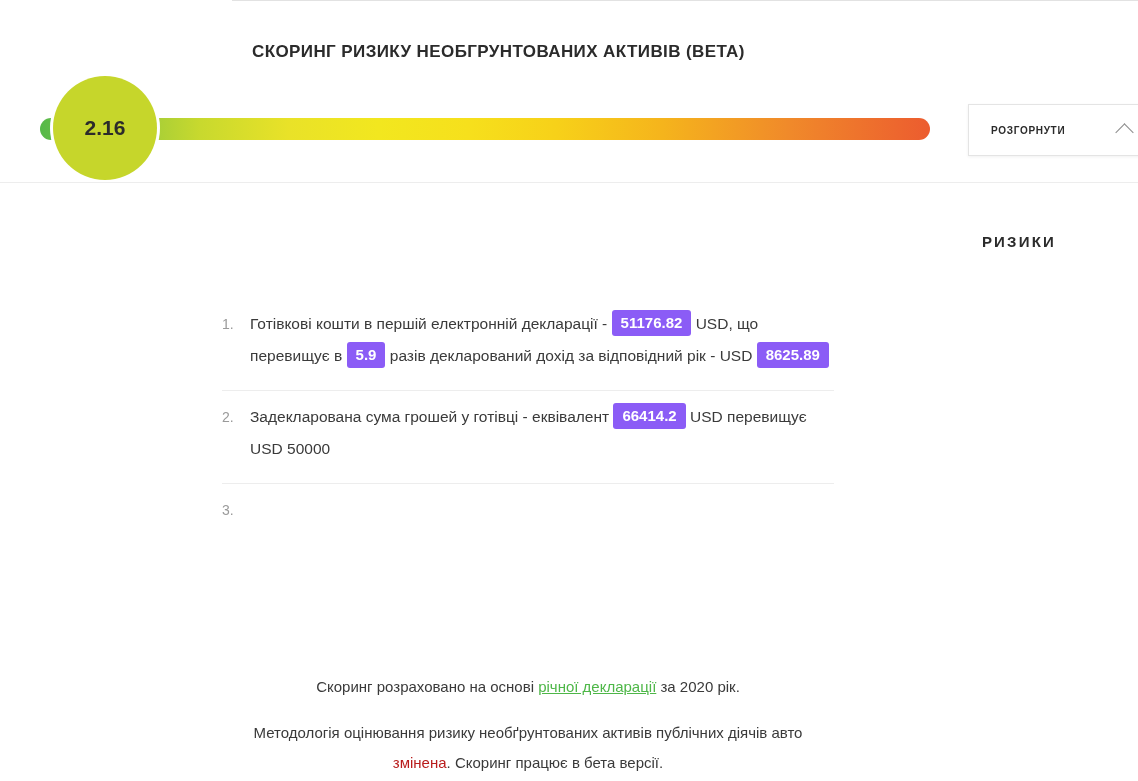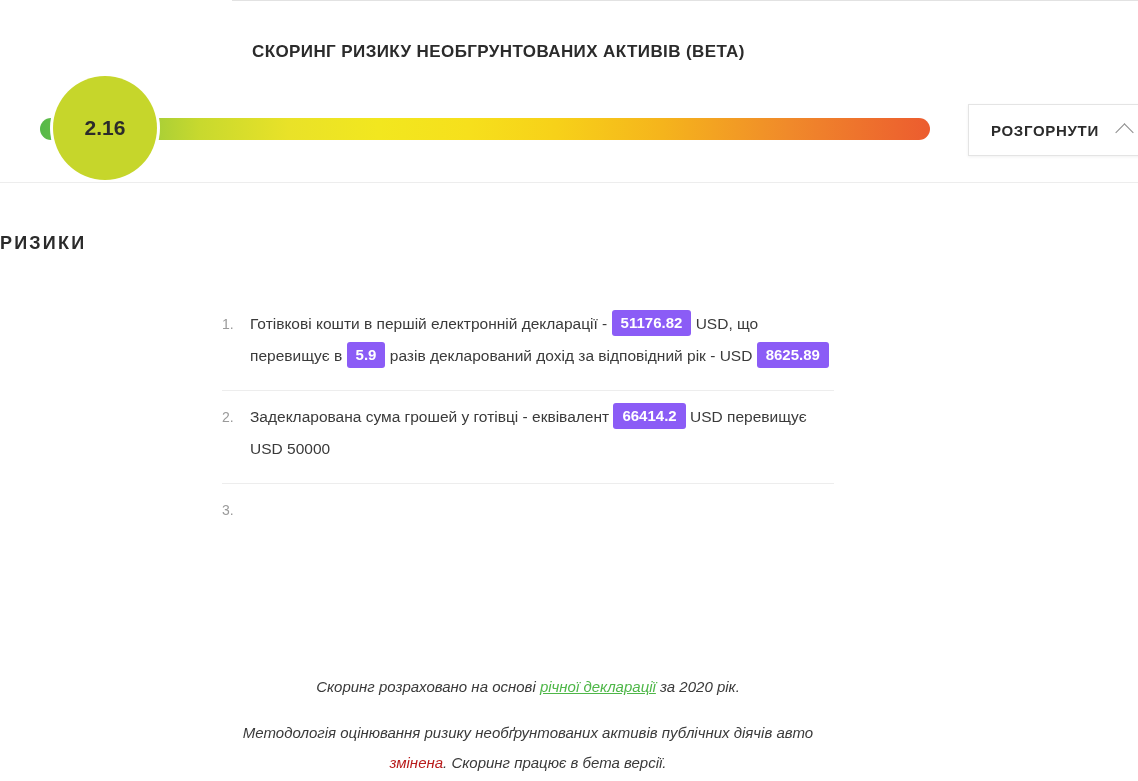--- a/index.html
+++ b/index.html
@@ -96,21 +96,21 @@
     background: #ffffff;
     border: 1px solid #e4e4e4;
     box-shadow: 0 1px 3px rgba(0,0,0,0.06);
     display: flex;
     align-items: center;
     box-sizing: border-box;
     padding: 0 16px 0 22px;
     cursor: pointer;
   }
   .expand-label {
-    font-size: 15px;
+    font-size: 10px;
     font-weight: bold;
     letter-spacing: 0.7px;
     color: #2b2b2b;
     flex: 1;
     white-space: nowrap;
   }
   .chev {
     width: 12px;
     height: 12px;
     border-left: 1.6px solid #8a8a8a;
@@ -129,22 +129,22 @@
     height: 1px;
     background: #ededed;
   }
 
   
   .risks-heading {
     position: absolute;
     top: 233px;
     left: 0;
     width: 1056px;
-    text-align: left;
-    font-size: 18px;
+    text-align: right;
+    font-size: 15px;
     font-weight: bold;
     letter-spacing: 2.2px;
     color: #2b2b2b;
   }
 
   
   .risk-list {
     position: absolute;
     top: 298px;
     left: 222px;
@@ -183,21 +183,20 @@
     vertical-align: 1px;
   }
 
   
   .footer-notes {
     position: absolute;
     top: 672px;
     left: 0;
     width: 1056px;
     text-align: center;
-    font-style: italic;
   }
   .note-line {
     font-size: 15px;
     color: #3a3a3a;
     line-height: 30px;
   }
   .note-block {
     margin-top: 16px;
     width: 600px;
     margin-left: auto;

